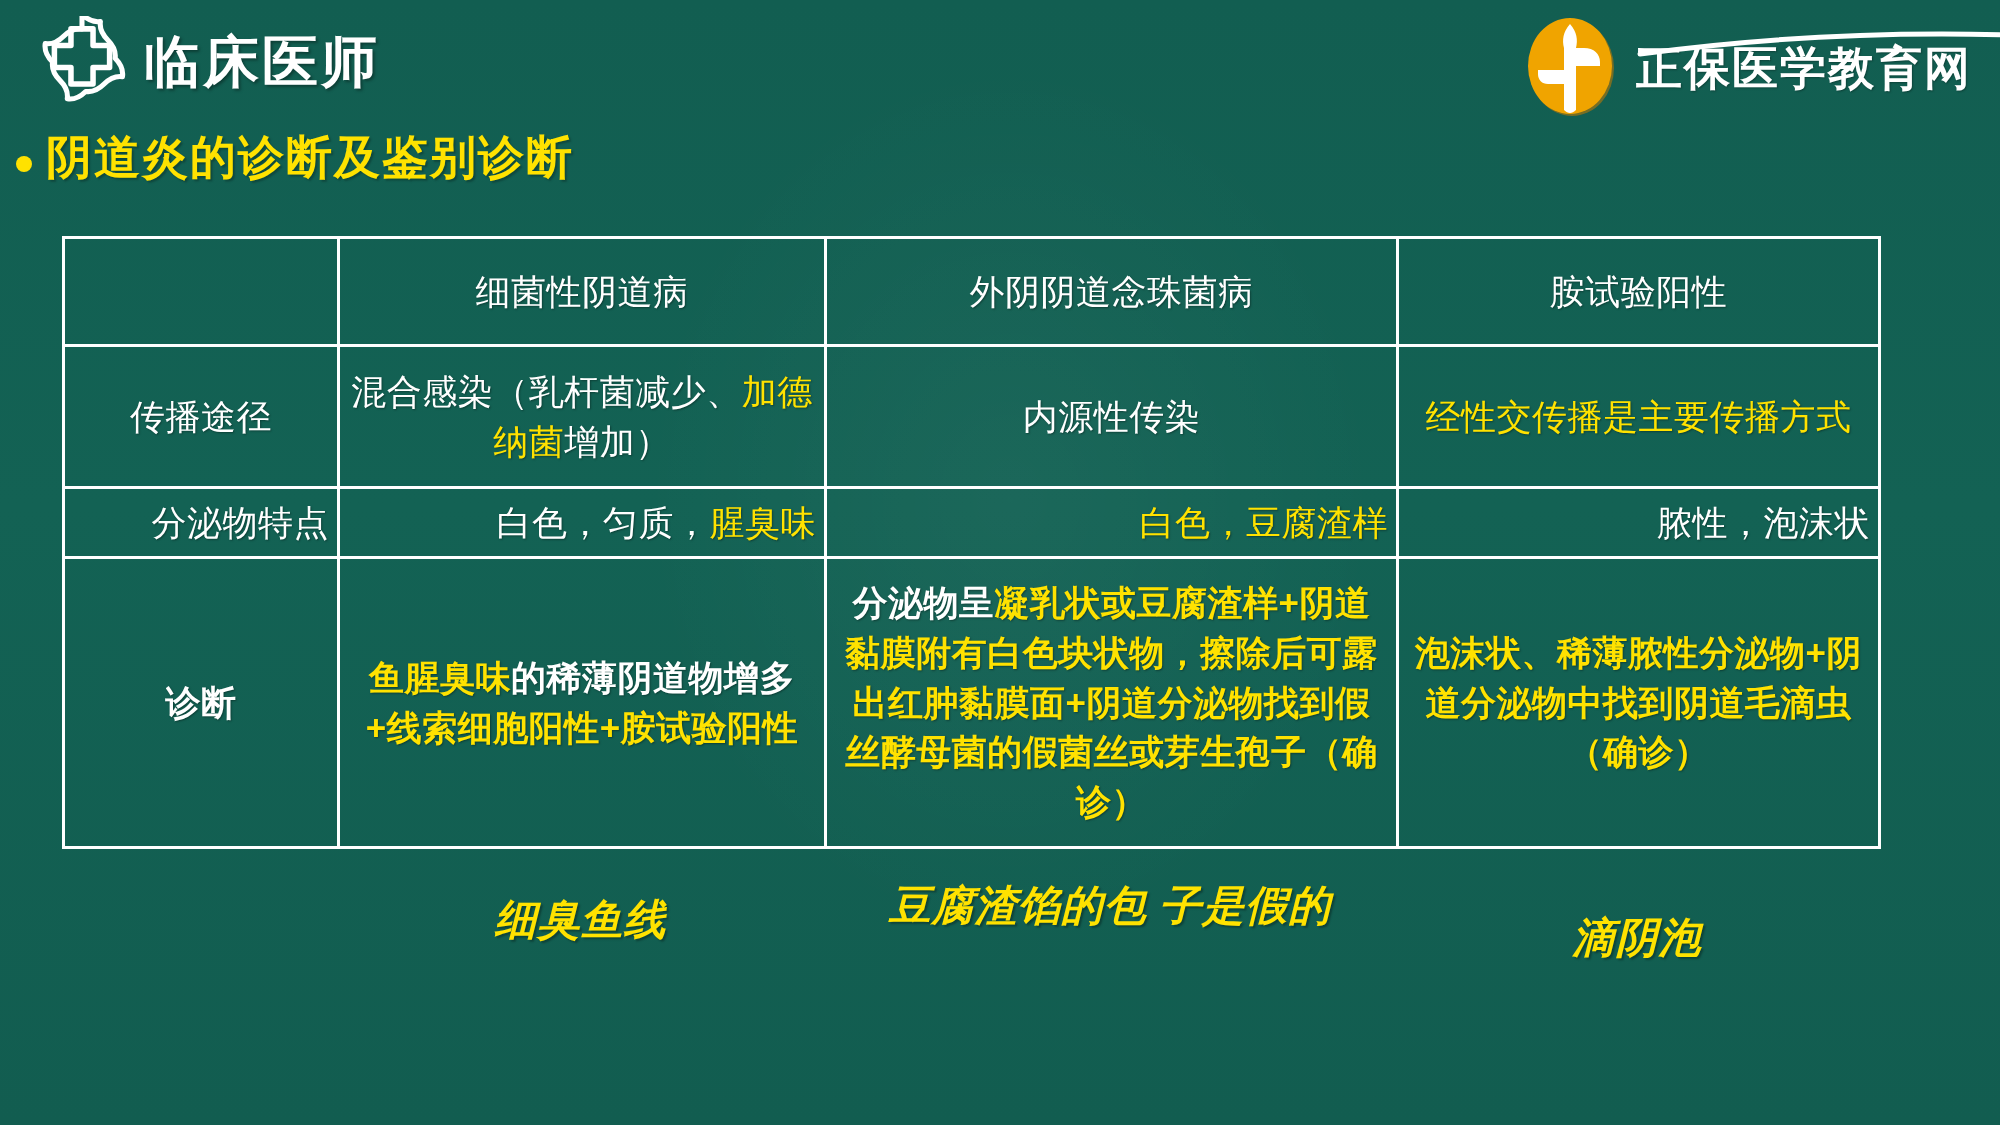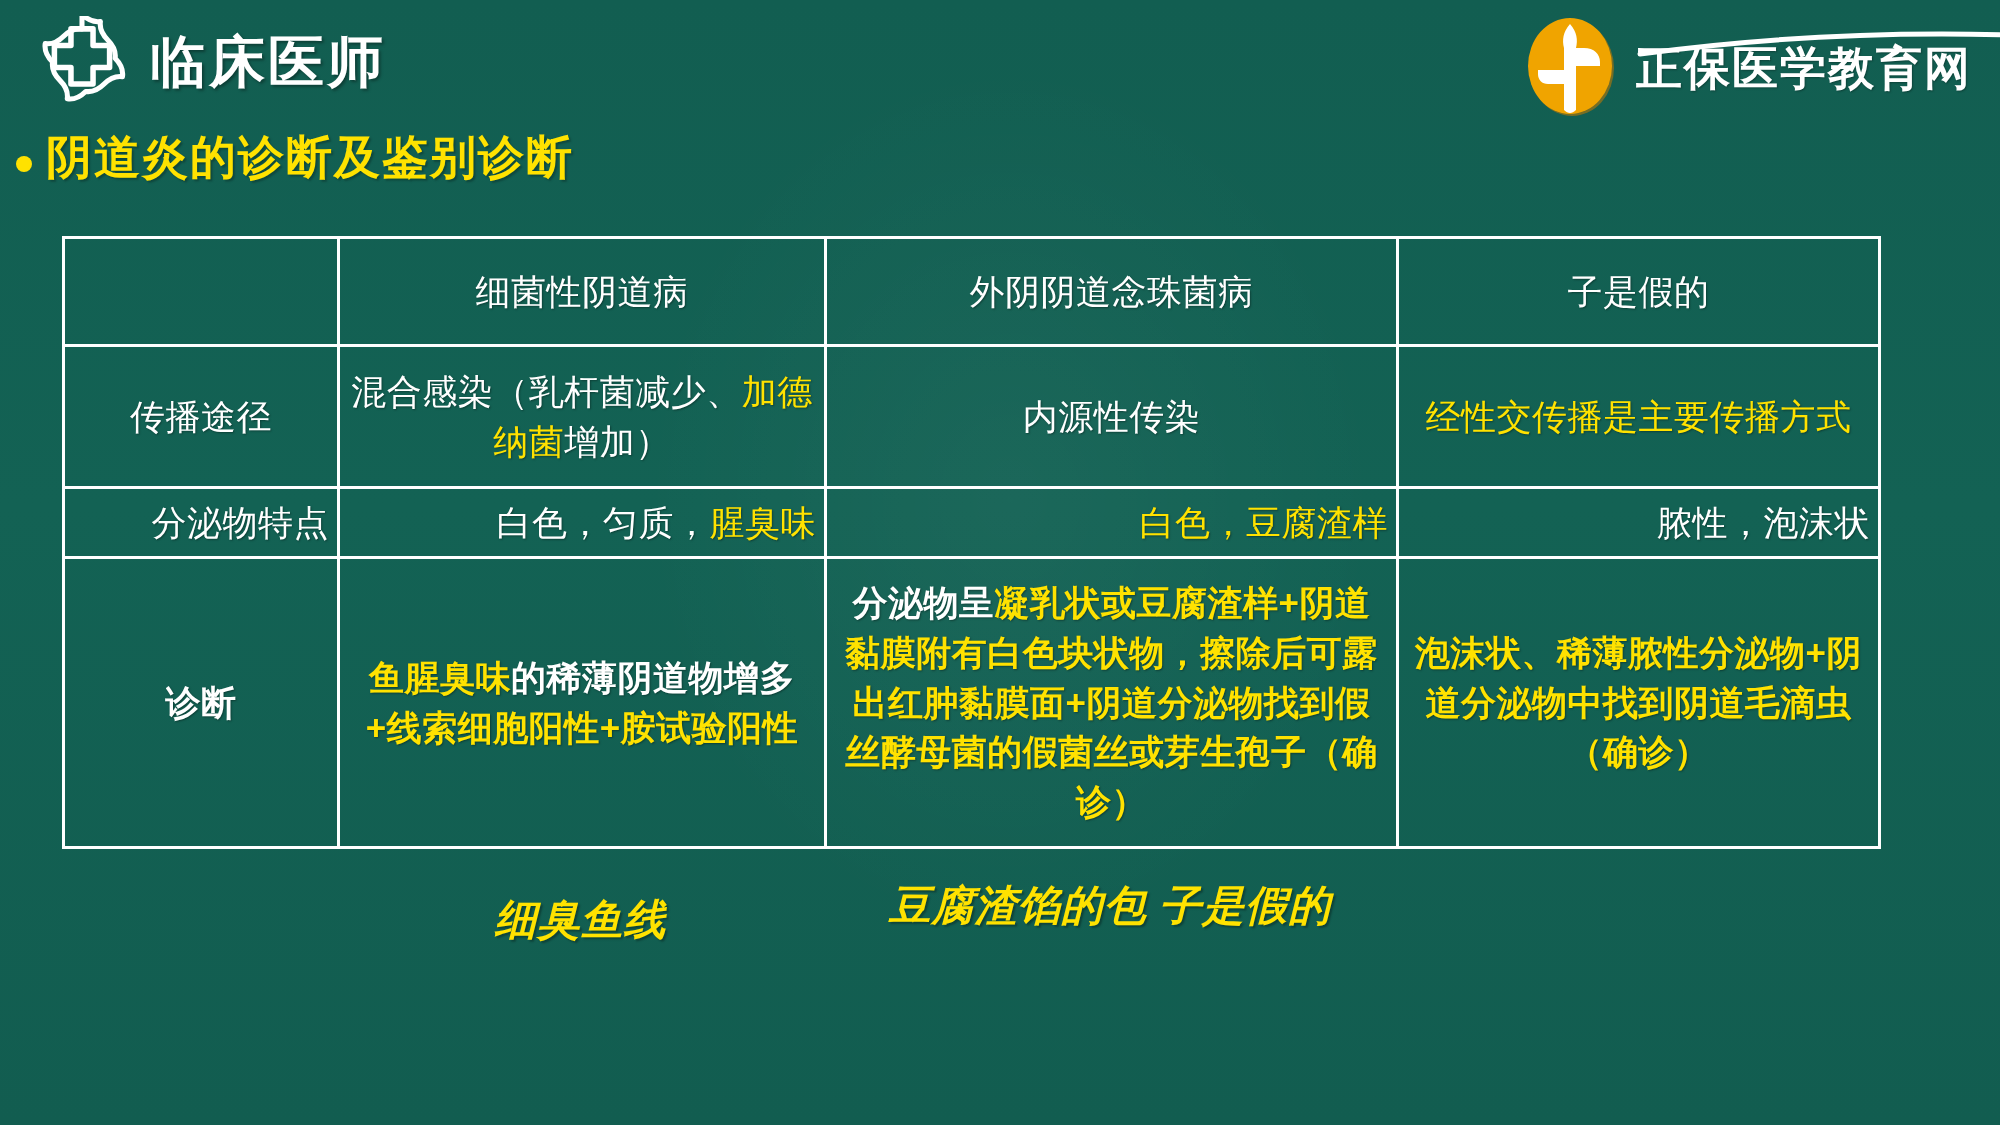--- a/index.html
+++ b/index.html
@@ -30,21 +30,21 @@
     left: 0; top: 0;
     width: 2000px;
     height: 128px;
   }
   .brand {
     position: absolute;
     left: 36px;
     top: 16px;
     display: flex;
     align-items: center;
-    gap: 22px;
+    gap: 16px;
   }
   .cross-logo {
     width: 92px;
     height: 92px;
     display: block;
   }
   .brand-title {
     color: #ffffff;
     font-size: 56px;
     font-weight: bold;
@@ -235,21 +235,21 @@
     <span class="bullet-text">阴道炎的诊断及鉴别诊断</span>
   </div>
 
   <div class="table-wrap">
     <table class="vag">
       <tbody>
         <tr class="row-head">
           <td class="col-label"></td>
           <td class="col-bv">细菌性阴道病</td>
           <td class="col-vvc">外阴阴道念珠菌病</td>
-          <td class="col-tv">子是假的</td>
+          <td class="col-tv">胺试验阳性</td>
         </tr>
 
         <tr class="row-route">
           <td class="col-label">传播途径</td>
           <td class="col-bv"><span><span class="wt">混合感染（乳杆菌减少、</span><span class="hl">加德纳菌</span><span class="wt">增加）</span></span></td>
           <td class="col-vvc"><span><span class="wt">内源性传染</span></span></td>
           <td class="col-tv"><span><span class="hl">经性交传播是主要传播方式</span></span></td>
         </tr>
 
         <tr class="row-disc">
@@ -266,15 +266,16 @@
           <td class="col-tv"><span><span class="hl">泡沫状、稀薄脓性分泌物+</span><span class="hl">阴道分泌物中找到阴道毛滴虫（确诊）</span></span></td>
         </tr>
       </tbody>
     </table>
   </div>
 
   <div class="mnemonics">
     <div class="mn mn-bv">细臭鱼线</div>
     <div class="mn mn-vvc">豆腐渣馅的包
 子是假的</div>
+    <div class="mn mn-tv">滴阴泡</div>
   </div>
 
 </div>
 
 </body></html>

